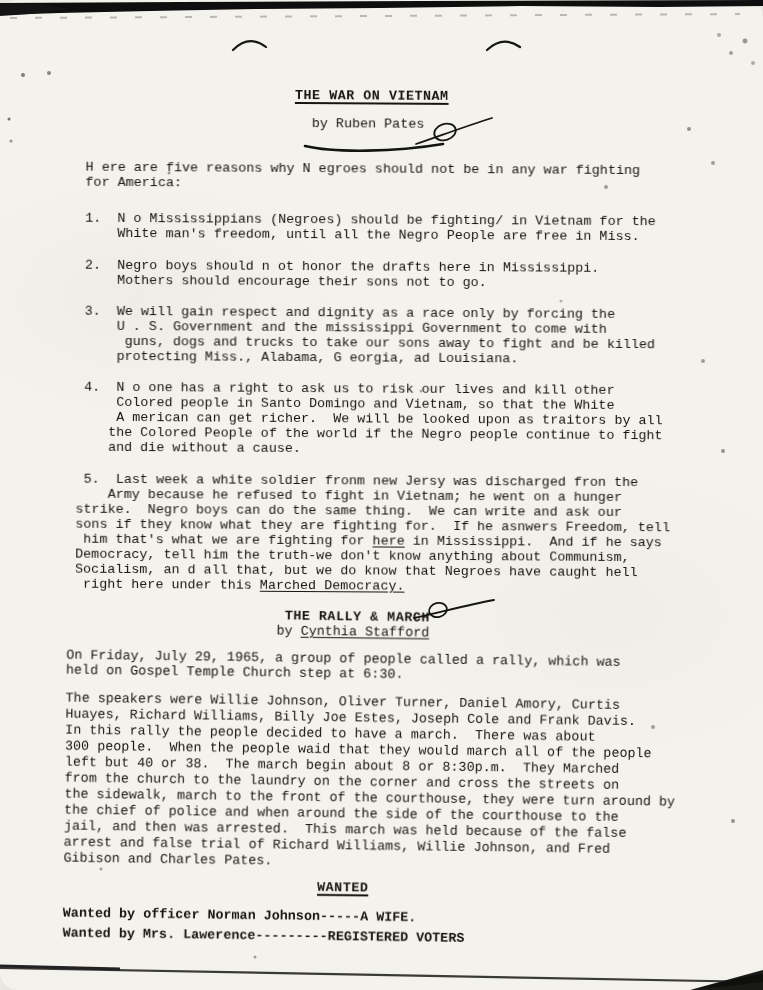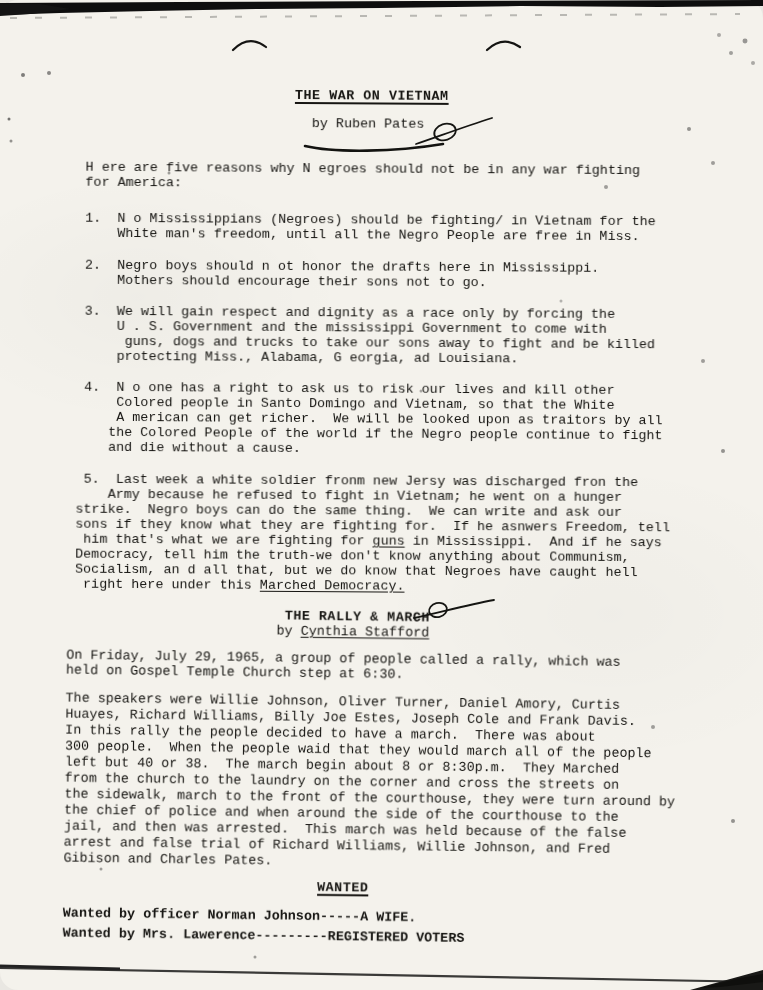--- a/index.html
+++ b/index.html
@@ -112,21 +112,21 @@
       <div class="tline">      A merican can get richer.  We will be looked upon as traitors by all</div>
       <div class="tline">     the Colored People of the world if the Negro people continue to fight</div>
       <div class="tline">     and die without a cause.</div>
     </div>
 
     <div class="item5">
       <div class="tline">  5.  Last week a white soldier fronm new Jersy was discharged fron the</div>
       <div class="tline">     Army because he refused to fight in Vietnam; he went on a hunger</div>
       <div class="tline"> strike.  Negro boys can do the same thing.  We can write and ask our</div>
       <div class="tline"> sons if they know what they are fighting for.  If he asnwers Freedom, tell</div>
-      <div class="tline"><span>  him that's what we are fighting for </span><span class="u">guns</span><span> in Mississippi.  And if he says</span></div>
+      <div class="tline"><span>  him that's what we are fighting for </span><span class="u">here</span><span> in Mississippi.  And if he says</span></div>
       <div class="tline"> Democracy, tell him the truth-we don't know anything about Communism,</div>
       <div class="tline"> Socialism, an d all that, but we do know that Negroes have caught hell</div>
       <div class="tline"><span>  right here under this </span><span class="u">Marched Democracy.</span></div>
     </div>
 
     <div class="lower">
 
       <div class="tline heading t2">THE RALLY &amp; MARCH</div>
       <div class="tline byline2"><span>by </span><span class="u">Cynthia Stafford</span></div>
 

